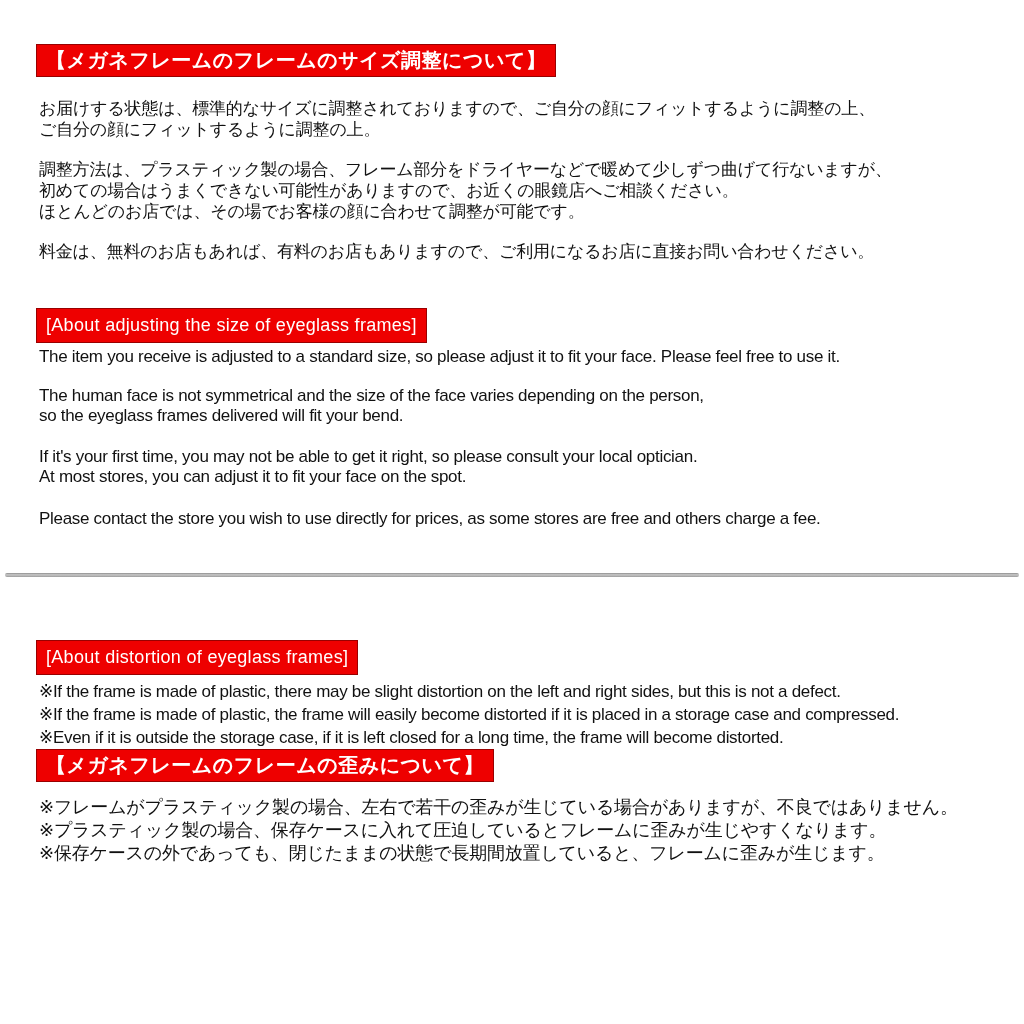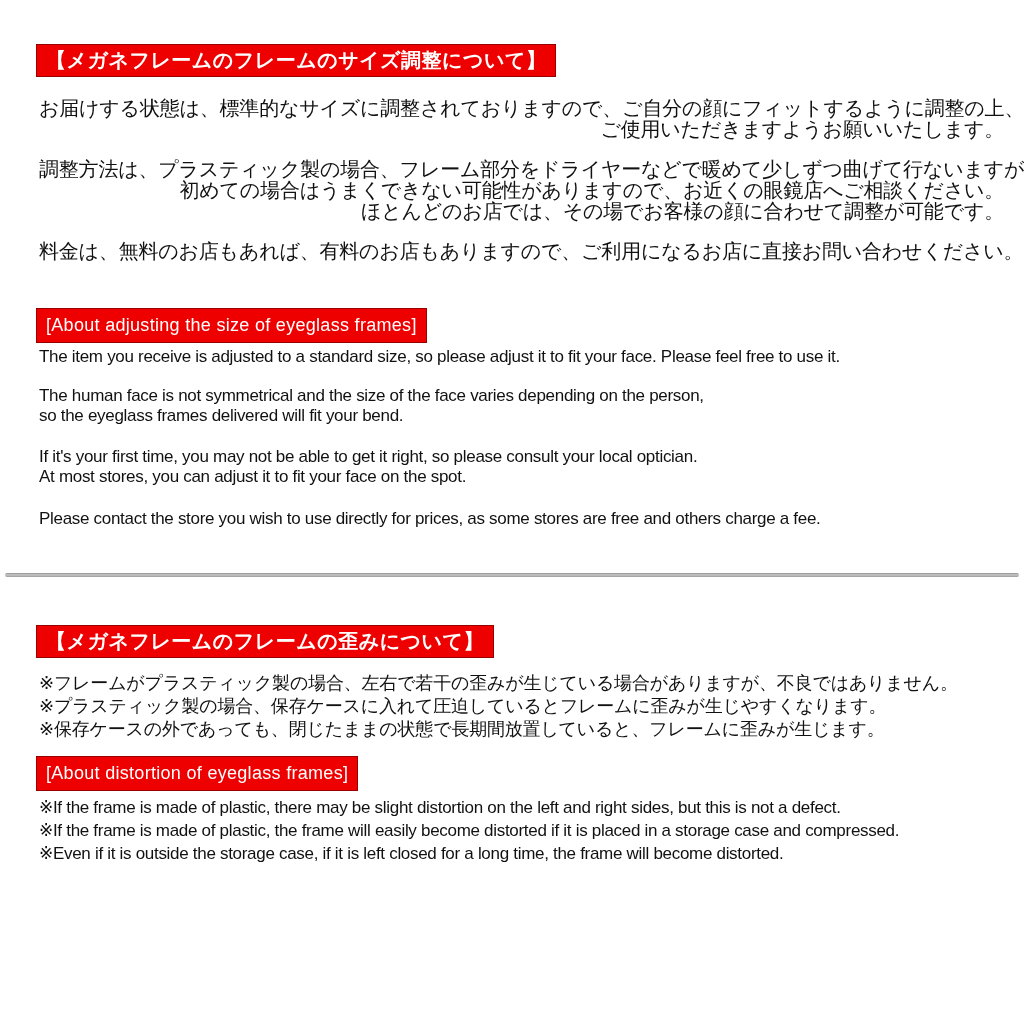--- a/index.html
+++ b/index.html
@@ -36,24 +36,23 @@
   .hdr-en {
     font-size: 18px;
     line-height: 27px;
     font-weight: normal;
     letter-spacing: 0.3px;
   }
 
   .para { margin: 19px 0 0 3px; }
   .para.first { margin-top: 21px; }
   .para-jp .line {
-    font-size: 20px;
+    font-size: 17px;
     line-height: 21px;
     letter-spacing: -0.2px;
-    text-align: right;
   }
   .para-en .line {
     font-size: 17px;
     line-height: 20px;
     letter-spacing: -0.3px;
   }
   .para.ep1 { margin-top: 4px; }
   .para.ep3 { margin-top: 21px; }
   .para.ep4 { margin-top: 22px; }
 
@@ -85,21 +84,21 @@
 
 <div class="page">
 
   <div class="content-top">
 
     <div class="section">
       <div class="hdr hdr-jp">【メガネフレームのフレームのサイズ調整について】</div>
 
       <div class="para para-jp first">
         <div class="line">お届けする状態は、標準的なサイズに調整されておりますので、ご自分の顔にフィットするように調整の上、</div>
-        <div class="line">ご使用いただきますようお願いいたします。</div>
+        <div class="line">ご自分の顔にフィットするように調整の上。</div>
       </div>
 
 
       <div class="para para-jp">
         <div class="line">調整方法は、プラスティック製の場合、フレーム部分をドライヤーなどで暖めて少しずつ曲げて行ないますが、</div>
         <div class="line">初めての場合はうまくできない可能性がありますので、お近くの眼鏡店へご相談ください。</div>
         <div class="line">ほとんどのお店では、その場でお客様の顔に合わせて調整が可能です。</div>
       </div>
 
       <div class="para para-jp">
@@ -128,35 +127,35 @@
         <div class="line">Please contact the store you wish to use directly for prices, as some stores are free and others charge a fee.</div>
       </div>
     </div>
 
   </div>
 
   <div class="divider"></div>
 
   <div class="content-bottom">
 
+    <div class="section hdr-row-4">
+      <div class="hdr hdr-en">[About distortion of eyeglass frames]</div>
+
+      <div class="bullets-en">
+        <div class="line">※If the frame is made of plastic, there may be slight distortion on the left and right sides, but this is not a defect.</div>
+        <div class="line">※If the frame is made of plastic, the frame will easily become distorted if it is placed in a storage case and compressed.</div>
+        <div class="line">※Even if it is outside the storage case, if it is left closed for a long time, the frame will become distorted.</div>
+      </div>
+    </div>
+
     <div class="section">
       <div class="hdr hdr-jp">【メガネフレームのフレームの歪みについて】</div>
 
       <div class="bullets-jp">
         <div class="line">※フレームがプラスティック製の場合、左右で若干の歪みが生じている場合がありますが、不良ではありません。</div>
         <div class="line">※プラスティック製の場合、保存ケースに入れて圧迫しているとフレームに歪みが生じやすくなります。</div>
         <div class="line">※保存ケースの外であっても、閉じたままの状態で長期間放置していると、フレームに歪みが生じます。</div>
       </div>
     </div>
 
-    <div class="section hdr-row-4">
-      <div class="hdr hdr-en">[About distortion of eyeglass frames]</div>
-
-      <div class="bullets-en">
-        <div class="line">※If the frame is made of plastic, there may be slight distortion on the left and right sides, but this is not a defect.</div>
-        <div class="line">※If the frame is made of plastic, the frame will easily become distorted if it is placed in a storage case and compressed.</div>
-        <div class="line">※Even if it is outside the storage case, if it is left closed for a long time, the frame will become distorted.</div>
-      </div>
-    </div>
-
   </div>
 
 </div>
 
 </body></html>

